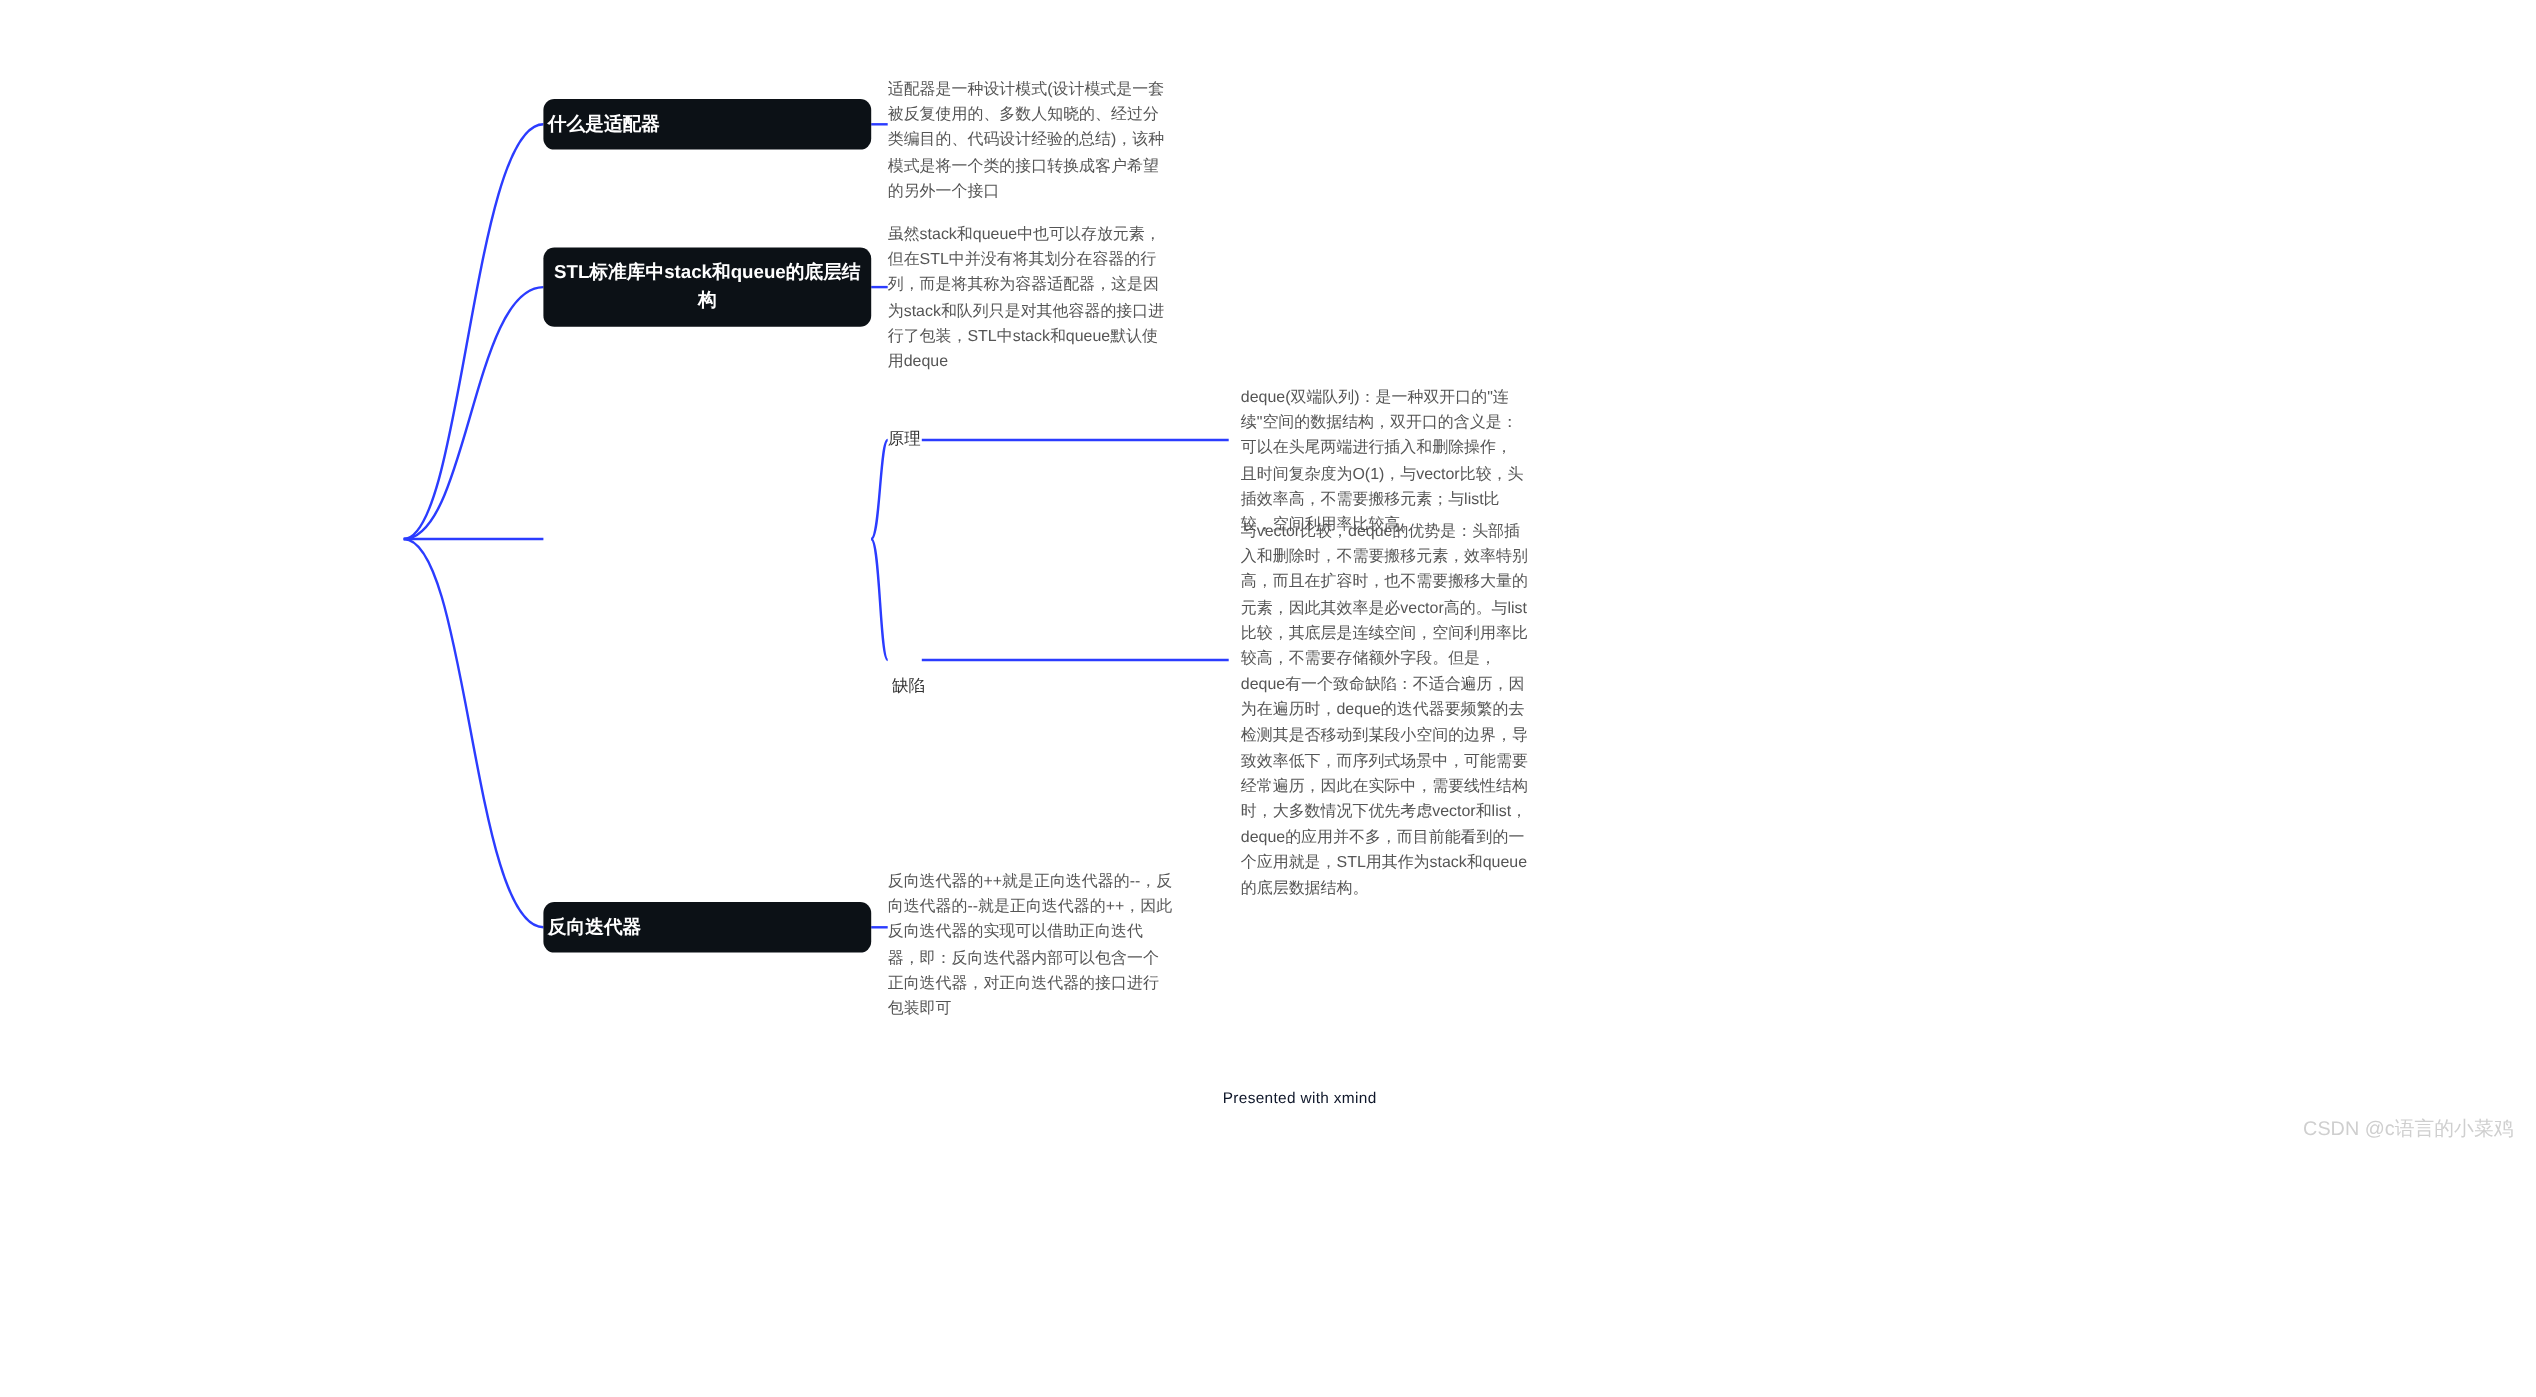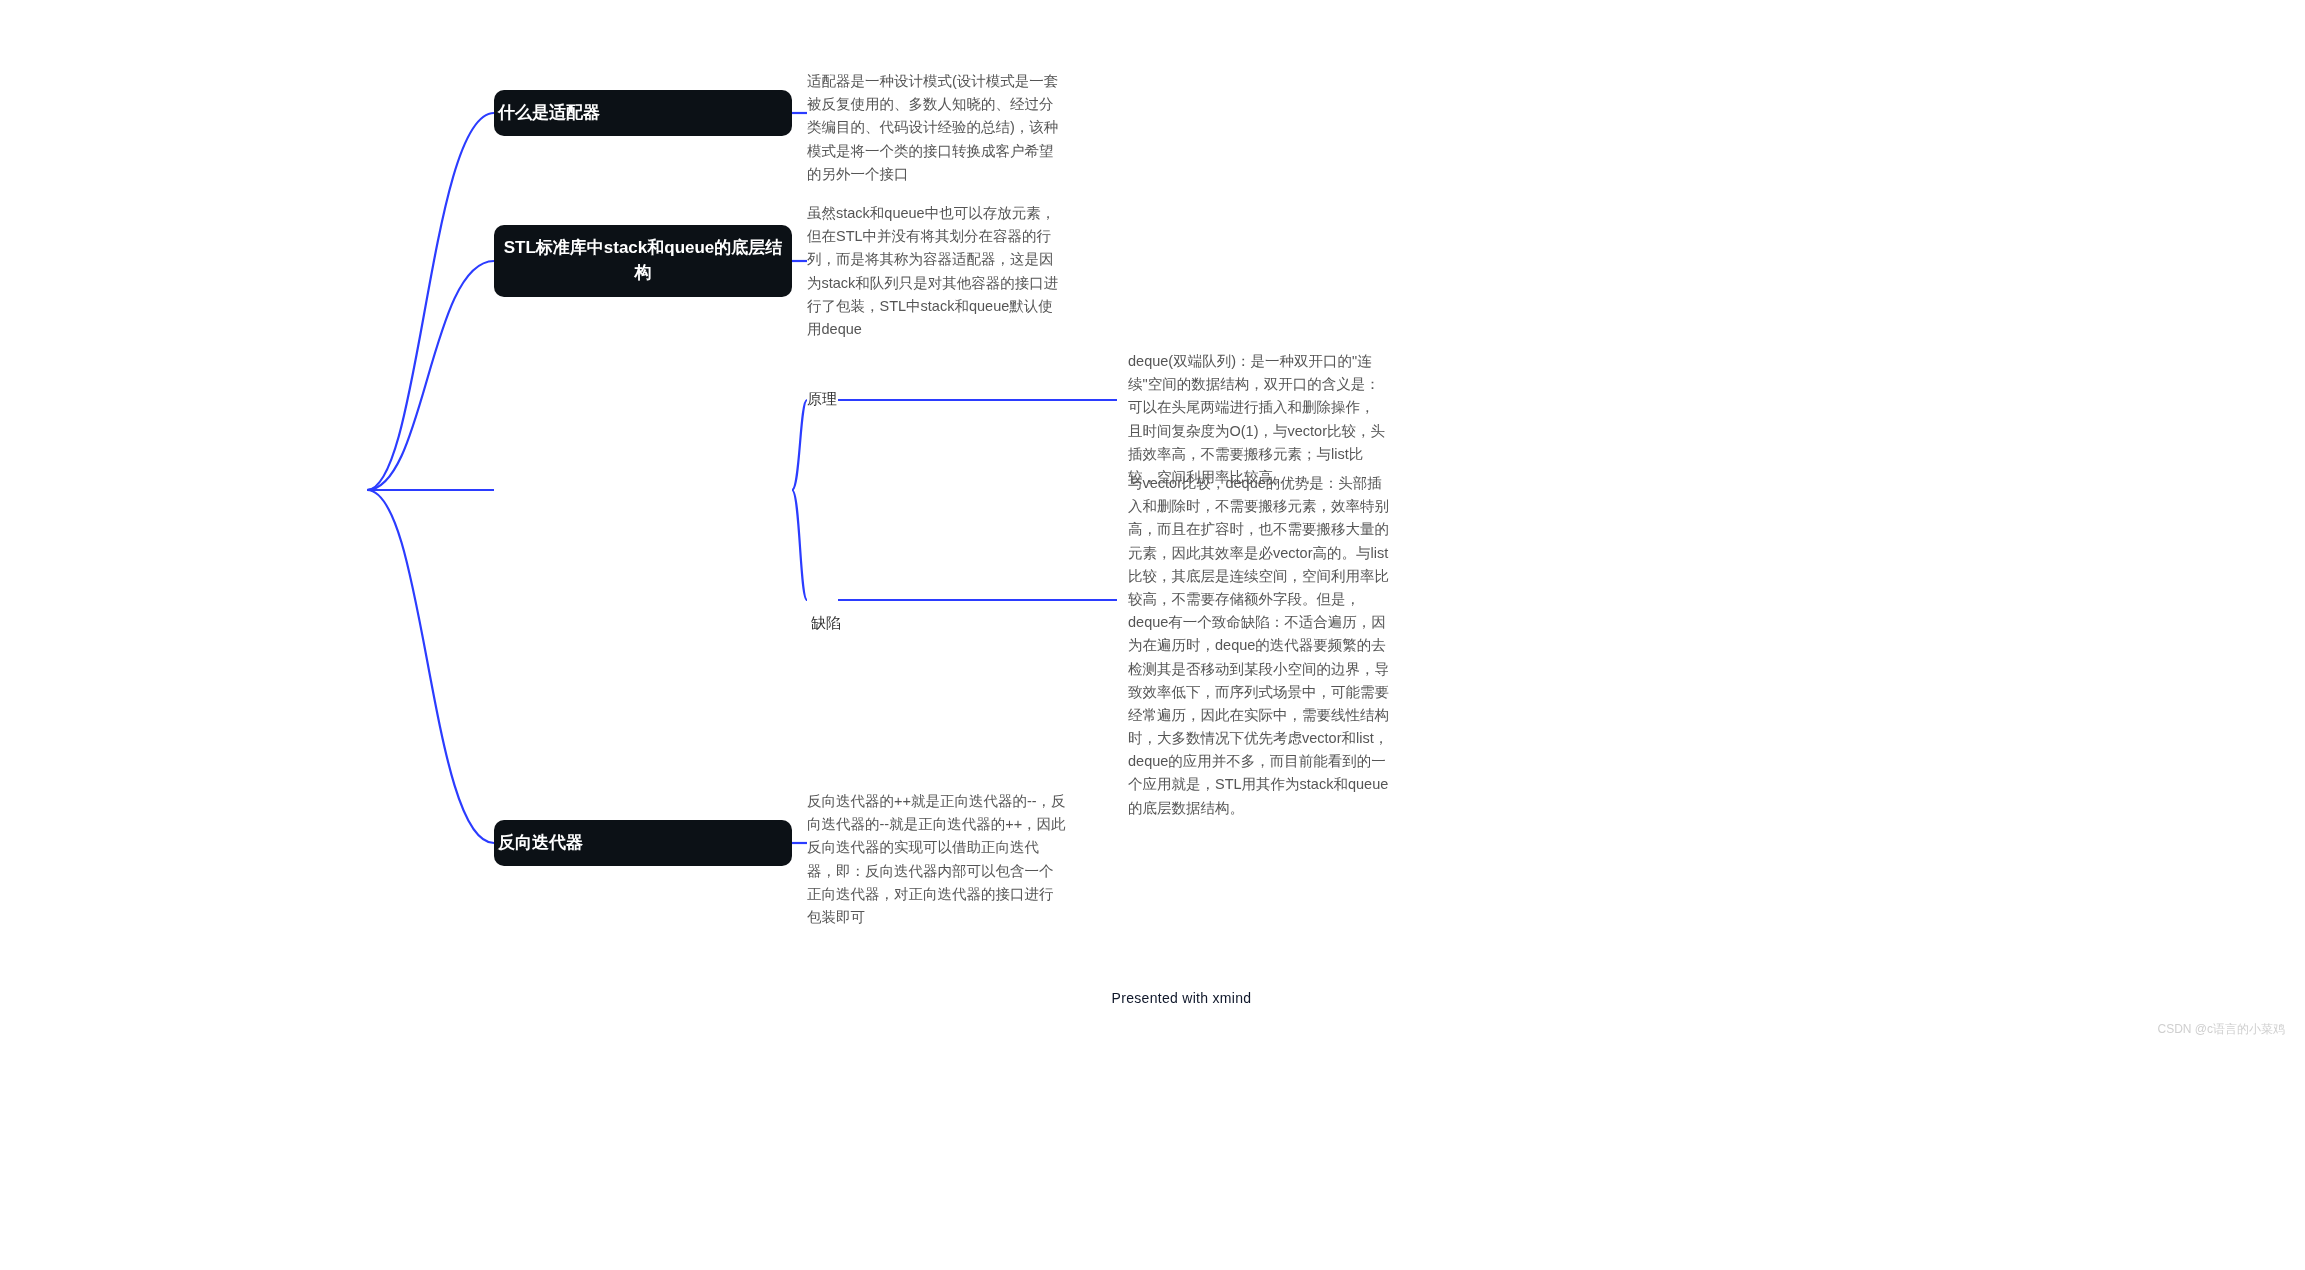--- a/index.html
+++ b/index.html
@@ -78,21 +78,21 @@
     color: #0f172a;
     font-size: 14px;
     letter-spacing: 0.3px;
     padding-left: 29px;
   }
   .watermark {
     position: absolute;
     right: 20px;
     bottom: 232px;
     color: #cfcfcf;
-    font-size: 12px;
+    font-size: 18px;
   }
 </style>
 </head>
 <body>
 
 <div class="canvas">
 
   <svg class="connectors">
     <g stroke="#2b3cff" stroke-width="2.2" fill="none">
 

